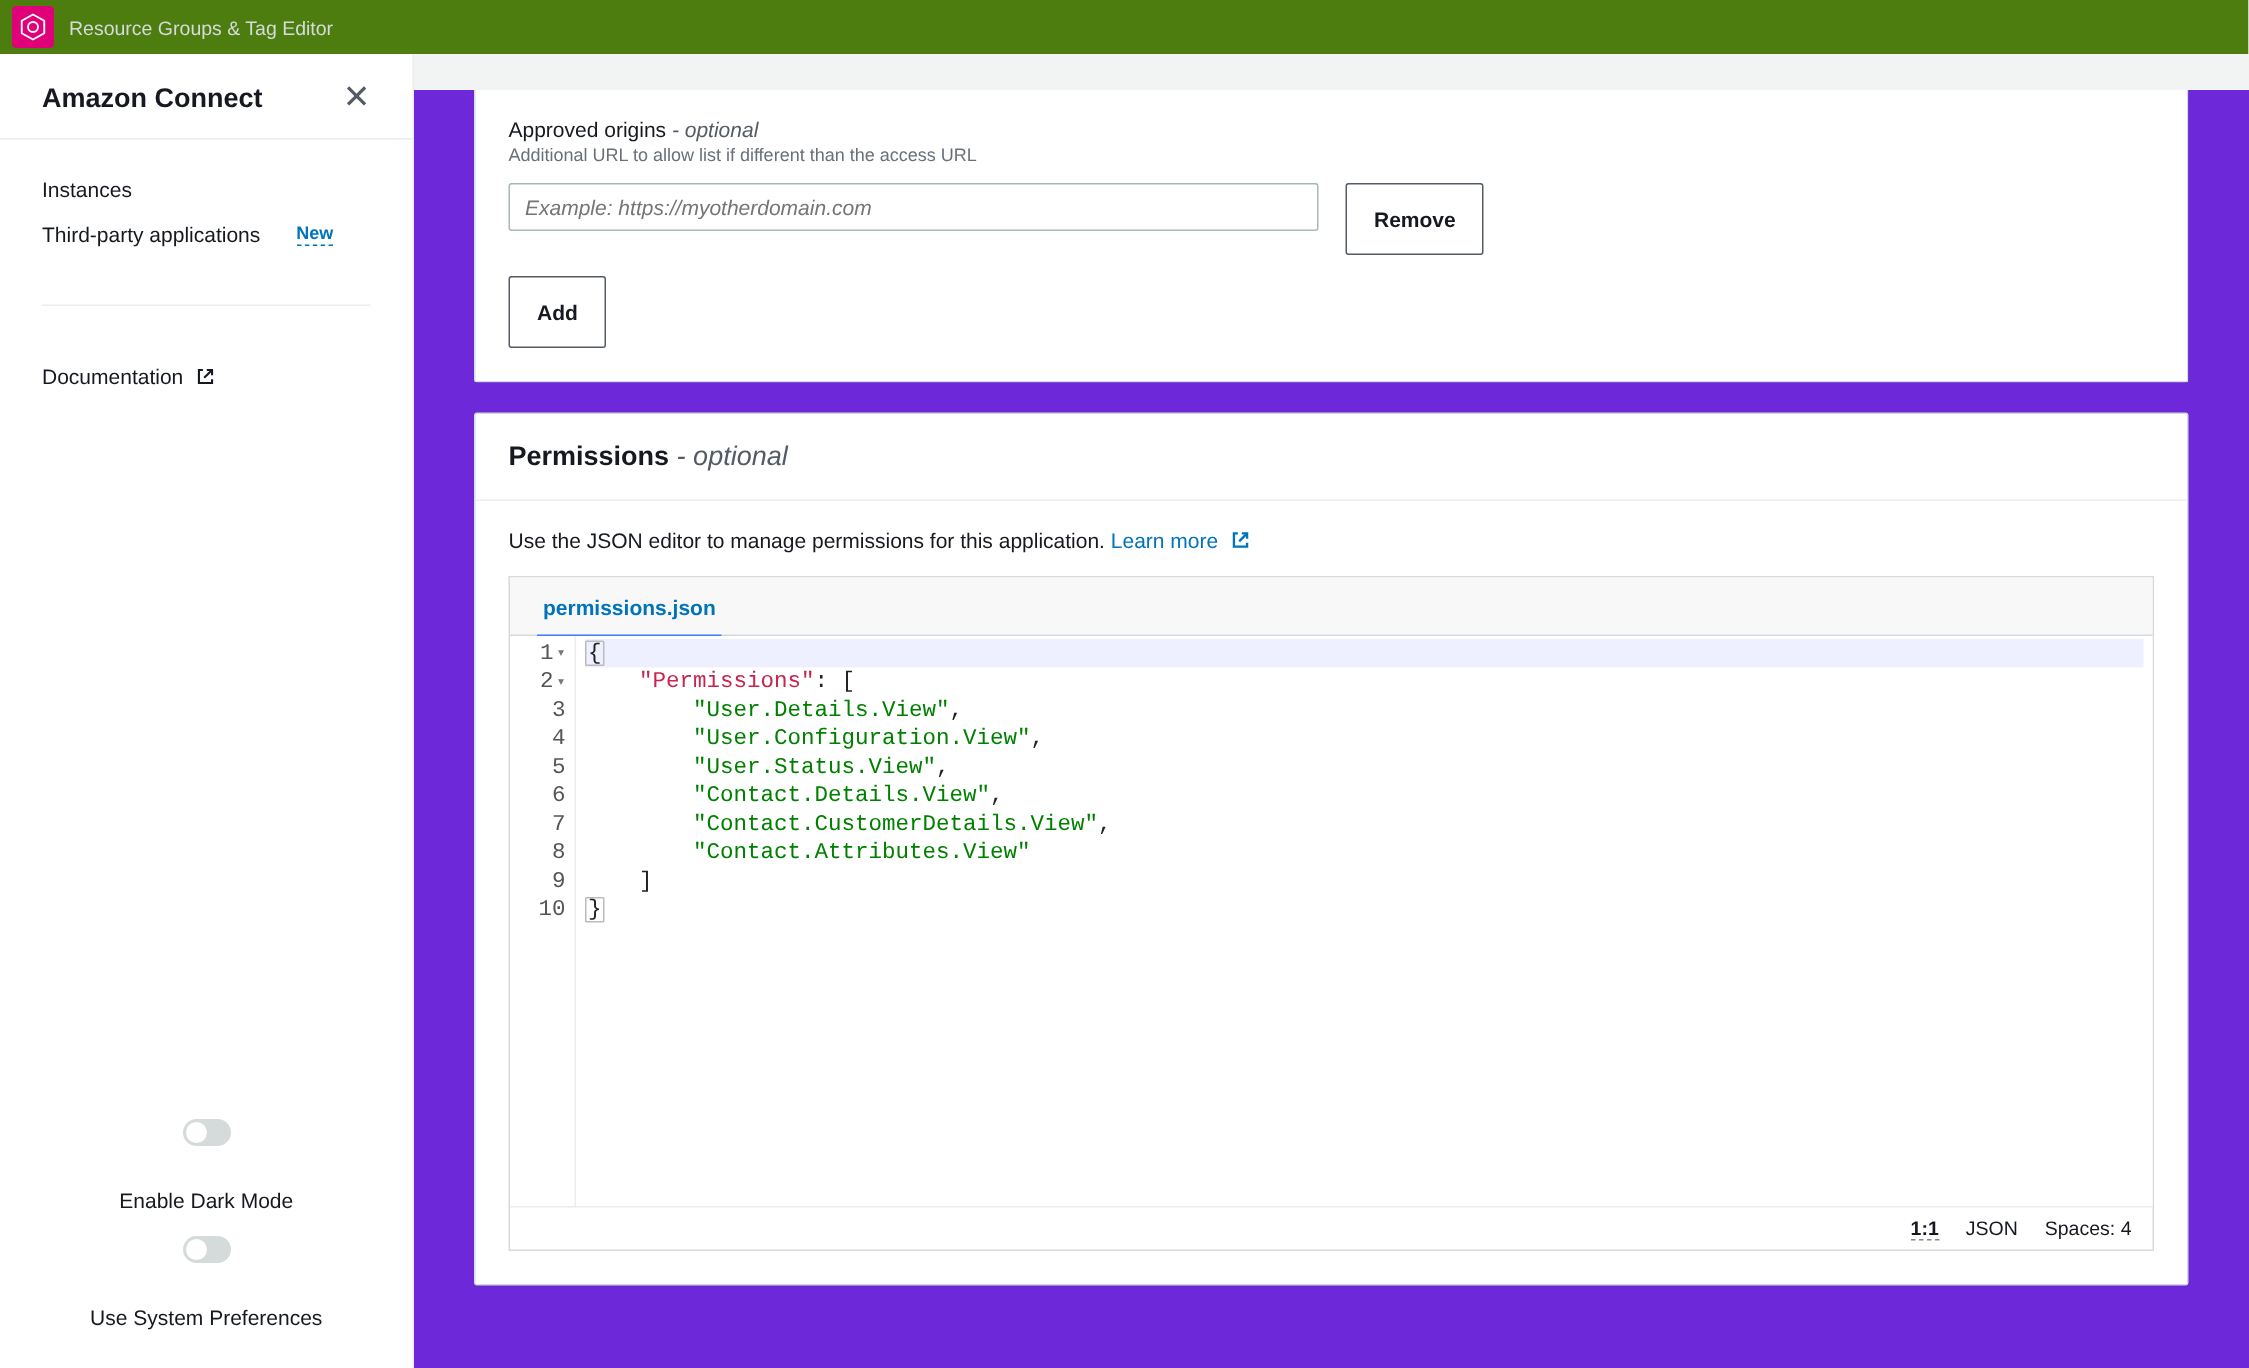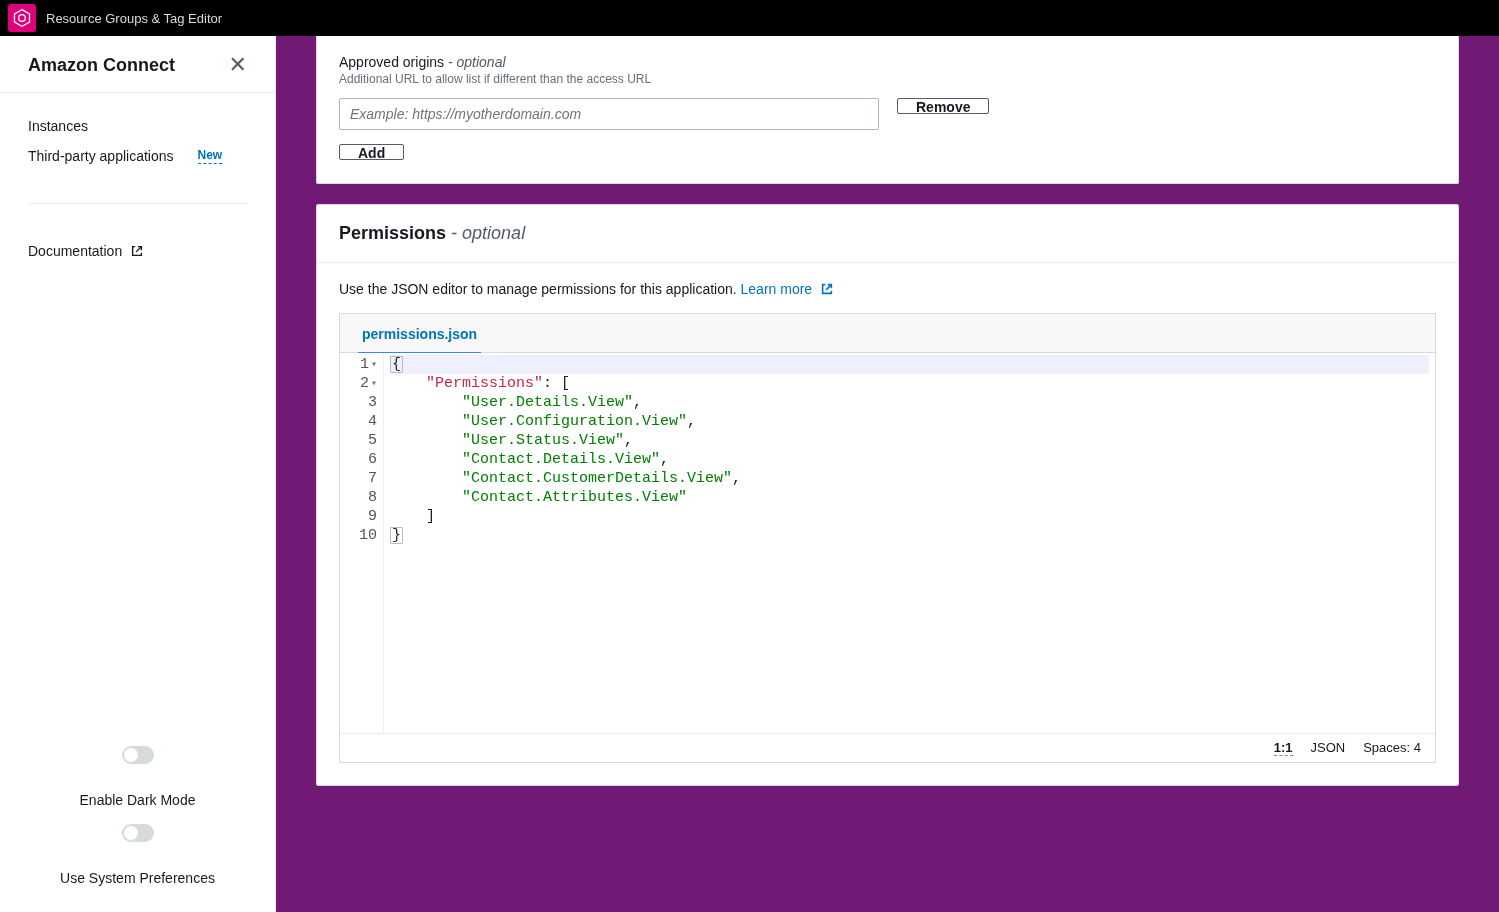--- a/index.html
+++ b/index.html
@@ -1,49 +1,49 @@
 <!DOCTYPE html>
 <html><head>
 <meta charset="utf-8">
 <style>
 * { box-sizing: border-box; margin: 0; padding: 0; }
 body { font-family: "Amazon Ember", "Helvetica Neue", Arial, sans-serif; font-size: 14px; color: #16191f; background: #f2f3f3; overflow: hidden; }
 
-.topbar { height: 36px; background: #000000; display: flex; align-items: center; padding: 0 8px; }
+.topbar { height: 36px; background: #4d7c0f; display: flex; align-items: center; padding: 0 8px; }
 .topbar-logo { width: 28px; height: 28px; background: #e0007a; border-radius: 3px; display:flex; align-items:center; justify-content:center; margin-right: 10px;}
 .topbar-logo svg { width: 20px; height:20px; }
 .topbar-title { color: #d5dbdb; font-size: 13px; }
 
 .shell { display: flex; height: calc(100vh - 36px); }
 .sidebar { width: 276px; background: #fff; border-right: 1px solid #eaeded; display:flex; flex-direction:column; }
 .sidebar-head { display:flex; align-items:center; justify-content:space-between; padding: 18px 28px 16px 28px; border-bottom:1px solid #eaeded;}
 .sidebar-head h1 { font-size: 18px; font-weight: 700; }
 .close-x { font-size: 22px; color:#545b64; cursor:pointer; line-height:1;}
 .sidebar-nav { padding: 18px 28px; }
 .sidebar-nav a { display:block; padding: 7px 0; color:#16191f; text-decoration:none; font-size:14px;}
 .sidebar-nav a.with-badge { display:flex; align-items:center; gap:24px;}
 .new-badge { color:#0073bb; font-size:12px; font-weight:700; border-bottom: 1px dashed #0073bb; padding-bottom:1px;}
 .sidebar-div { border-top:1px solid #eaeded; margin: 14px 28px; }
 .sidebar-bottom { margin-top:auto; padding: 0 28px 18px;}
 .toggle-row { display:flex; align-items:center; gap:28px; padding:8px 0;flex-direction:column;}
 .toggle { width:32px; height:18px; border-radius:9px; background:#d5dbdb; position:relative; cursor:pointer;}
 .toggle::after { content:""; position:absolute; top:2px; left:2px; width:14px; height:14px; border-radius:50%; background:#fff;}
 .ext-icon { width:14px; height:14px; display:inline-block; vertical-align:-2px; margin-left:4px;}
 
-.main { flex:1; overflow:auto; padding: 0 40px 40px 40px; background:#701a75;}
+.main { flex:1; overflow:auto; padding: 0 40px 40px 40px; background:#6d28d9;margin-top:24px;}
 .panel { background:#fff; border:1px solid #d5dbdb; border-radius:2px; margin-bottom:20px; box-shadow: 0 1px 1px rgba(0,0,0,0.03);}
 .panel-body { padding: 18px 22px 22px 22px; }
 .panel-header { padding: 18px 22px; border-bottom:1px solid #eaeded;}
 .panel-header h2 { font-size:18px; font-weight:700; display:inline;}
 .optional { font-style:italic; font-weight:400; color:#545b64;}
 .field-label { font-size:14px; color:#16191f; }
 .field-sub { font-size:12px; color:#687078; margin-top:2px;}
 .input-row { display:flex; gap:18px; align-items:flex-start; margin-top:12px;}
 input.text { width:540px; height:32px; border:1px solid #aab7b8; border-radius:2px; padding:0 10px; font-size:14px; font-style:italic; color:#687078;}
-.btn { height:16px; padding:0 18px; background:#fff; border:1px solid #545b64; border-radius:2px; font-size:14px; font-weight:700; color:#16191f; cursor:pointer;}
+.btn { height:48px; padding:0 18px; background:#fff; border:1px solid #545b64; border-radius:2px; font-size:14px; font-weight:700; color:#16191f; cursor:pointer;}
 .btn-small { margin-top:14px;}
 .perm-text { font-size:14px; }
 .learn-link { color:#0073bb; text-decoration:none; font-weight:400;}
 .editor-wrap { margin:16px 22px 22px 22px; border:1px solid #d5dbdb;}
 .editor-tabs { background:#f8f8f8; border-bottom:1px solid #d5dbdb; padding: 0 18px;}
 .editor-tab { display:inline-block; padding:12px 4px 10px; color:#0073bb; font-weight:700; font-size:14px; border-bottom:1px solid #3b82f6; margin-bottom:-1px;}
 .code-area { display:flex; font-family: "Courier New", monospace; font-size:15px; background:#fff; min-height:380px; position:relative;}
 .gutter { width:44px; text-align:right; padding:2px 6px 2px 0; color:#555; background:#fff; user-select:none; border-right:1px solid #eee;}
 .gutter div { height:19px; line-height:19px;}
 .code { padding:2px 6px; flex:1; white-space:pre; line-height:19px;}

